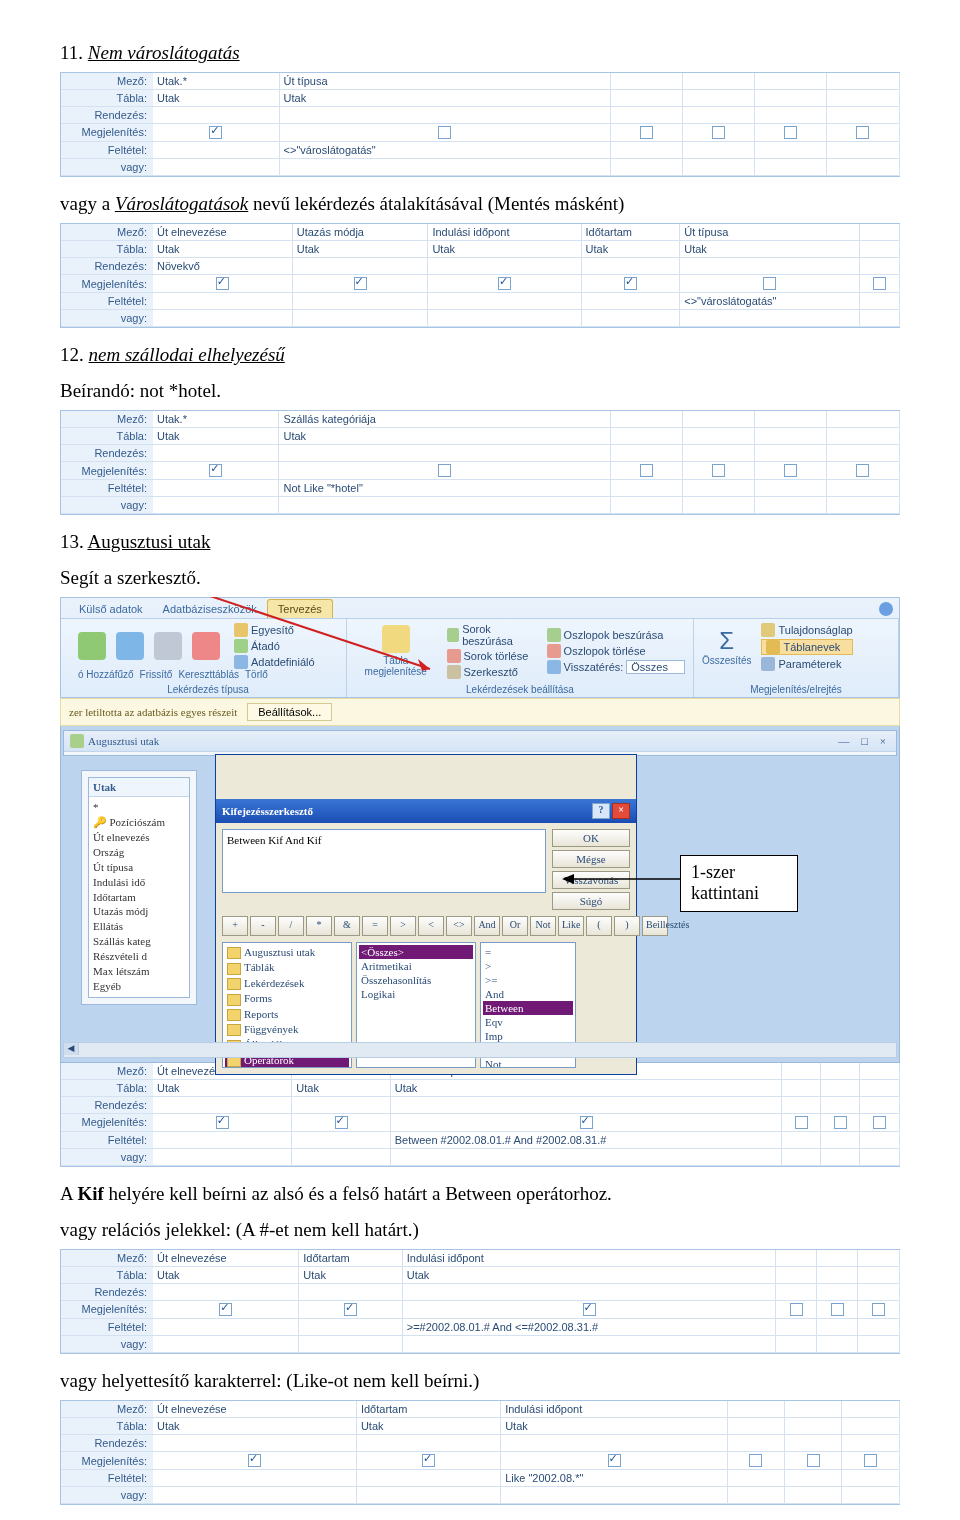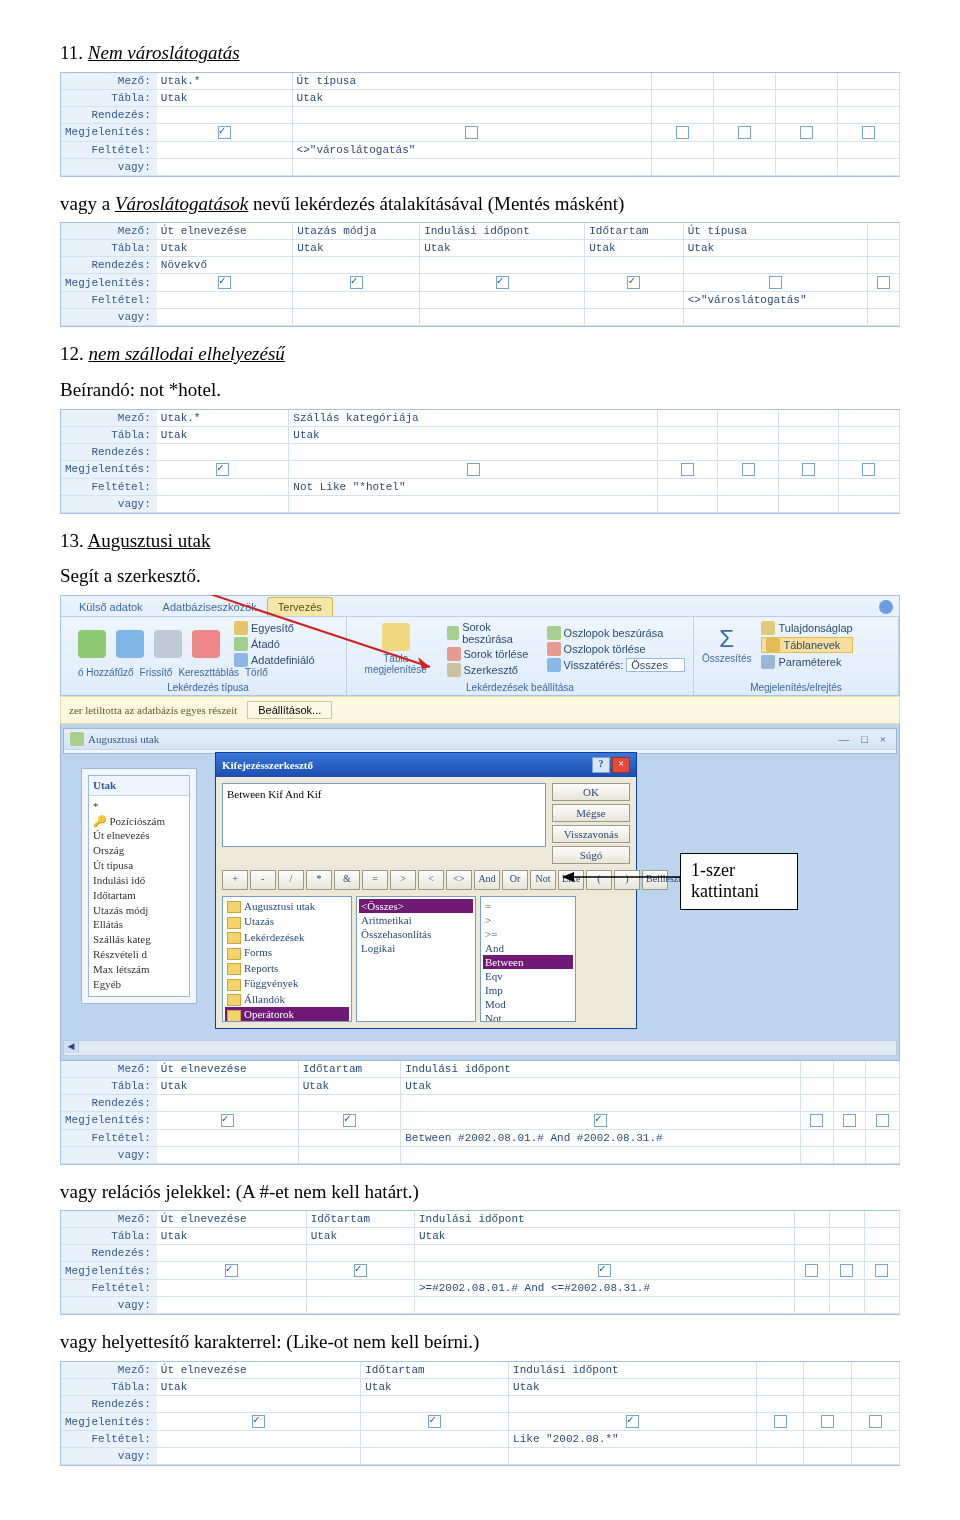--- a/index.html
+++ b/index.html
@@ -1,21 +1,21 @@
 <!DOCTYPE html>
 <html><head>
 <meta charset="utf-8">
 <style>
   body { margin:0; font-family:"Times New Roman",serif; font-size:19px; color:#000; background:#fff; width:960px; }
   .doc { padding:30px 60px 20px 60px; }
   .para { margin:10px 0 6px 0; line-height:1.35; }
   .ital { font-style:italic; }
   .under { text-decoration:underline; }
   .bold { font-weight:bold; }
-  .grid-wrap { border:1px solid #a7c4e4; background:#e9f2fb; font-family:Liberation Mono, monospace; font-size:11px; color:#2a4b75; margin-bottom:14px; }
+  .grid-wrap { border:1px solid #a7c4e4; background:#e9f2fb; font-family:Liberation Sans, sans-serif; font-size:11px; color:#2a4b75; margin-bottom:14px; }
   .grid-table { display:table; width:100%; border-collapse:collapse; }
   .grid-row { display:table-row; }
   .grid-lab, .grid-cell { display:table-cell; padding:2px 4px; border-bottom:1px solid #d3e1f1; vertical-align:middle; }
   .grid-lab { width:82px; text-align:right; color:#335a8c; background:#e9f2fb; padding-right:6px; }
   .grid-cell { background:#fff; border-right:1px solid #d3e1f1; white-space:nowrap; overflow:hidden; }
   .chk { display:inline-block; width:11px; height:11px; border:1px solid #7aa3ce; background:#fff; position:relative; vertical-align:middle; }
   .chk.on::after { content:"✓"; position:absolute; top:-3px; left:0; font-size:11px; color:#1a4f99; }
   .ribbon-img { border:1px solid #a7c4e4; font-family:Tahoma,Arial,sans-serif; font-size:11px; color:#2a4b75; background:linear-gradient(#eaf2fb,#dbe9f9); margin-bottom:0; }
   .rib-tabs { display:flex; height:20px; border-bottom:1px solid #b8d0ea; align-items:flex-end; padding-left:8px; }
   .rib-tab { padding:3px 10px; color:#3b6aa0; }
@@ -28,21 +28,21 @@
   .rib-item { display:flex; align-items:center; gap:3px; font-size:11px; color:#2a4b75; }
   .ic { width:14px; height:14px; display:inline-block; border-radius:2px; }
   .msgbar { background:#fbf7e0; border:1px solid #e6dca6; font-family:Tahoma; font-size:11px; color:#6a5b20; padding:4px 8px; display:flex; align-items:center; gap:10px; }
   .msgbtn { background:#fdf9e4; border:1px solid #d2c892; padding:2px 10px; font-size:11px; }
   .workspace { background:#bcd4ee; border:1px solid #9bb9db; border-top:none; padding:6px 6px 0 6px; font-family:Tahoma; font-size:11px; color:#2a4b75; position:relative; min-height:330px; }
   .subwin { position:absolute; background:#f3f7fc; border:1px solid #9bb9db; }
   .subwin-title { background:linear-gradient(#e7eff9,#d5e4f5); padding:3px 6px; font-size:11px; color:#335a8c; display:flex; align-items:center; gap:4px; border-bottom:1px solid #c2d5ea; }
   .fieldbox { background:#fff; border:1px solid #9bb9db; margin:6px; padding:4px; font-size:11px; line-height:1.35; color:#333; }
   .fieldbox .hdr { background:#eef5fd; margin:-4px -4px 3px -4px; padding:2px 4px; border-bottom:1px solid #c2d5ea; font-weight:bold; color:#335a8c; }
   .dlg { position:absolute; width:420px; background:#ece9d8; border:1px solid #0a3f9e; font-family:Tahoma; font-size:11px; }
-  .dlg-titlebar { background:linear-gradient(#3a76d6,#1a4db3); color:#fff; padding:4px 6px; display:flex; justify-content:space-between; align-items:center; font-weight:bold; }
+  .dlg-titlebar { background:linear-gradient(#3a76d6,#1a4db3); color:#fff; padding:4px 6px; display:flex; justify-content:space-between; align-items:center; font-weight:bold;margin-top:44px; }
   .dlg-x { width:16px; height:14px; background:#e24a3a; border:1px solid #a52f23; color:#fff; text-align:center; line-height:12px; font-size:10px; }
   .dlg-q { width:16px; height:14px; background:#d9e6f7; border:1px solid #7aa3ce; color:#1a4f99; text-align:center; line-height:12px; font-size:10px; margin-right:2px; }
   .dlg-body { padding:6px; }
   .expr-box { background:#fff; border:1px solid #7a9cc4; height:54px; padding:4px; font-family:Tahoma; font-size:11px; color:#000; }
   .dlg-btns { float:right; display:flex; flex-direction:column; gap:3px; margin-left:6px; }
   .dlg-btn { width:76px; background:linear-gradient(#fdfdfd,#e8e5d7); border:1px solid #9c9a85; font-size:11px; padding:2px 0; text-align:center; }
   .op-row { display:flex; gap:2px; margin:6px 0; align-items:center; }
   .op-btn { min-width:18px; height:18px; background:linear-gradient(#fdfdfd,#e8e5d7); border:1px solid #9c9a85; font-size:10px; text-align:center; line-height:16px; padding:0 3px; }
   .triple { display:flex; gap:4px; }
   .tree, .catlist, .oplist { background:#fff; border:1px solid #7a9cc4; height:120px; overflow:auto; padding:2px; font-size:11px; }
@@ -430,21 +430,21 @@
               <span class="op-btn">Or</span>
               <span class="op-btn">Not</span>
               <span class="op-btn">Like</span>
               <span class="op-btn">(</span>
               <span class="op-btn">)</span>
               <span class="op-btn">Beillesztés</span>
             </div>
         <div class="triple">
           <div class="tree" id="dlgtree">
                 <div class="folder">Augusztusi utak</div>
-                <div class="folder">Utazás</div>
+                <div class="folder">Táblák</div>
                 <div class="folder">Lekérdezések</div>
                 <div class="folder">Forms</div>
                 <div class="folder">Reports</div>
                 <div class="folder">Függvények</div>
                 <div class="folder">Állandók</div>
                 <div class="folder sel-item">Operátorok</div>
               </div>
           <div class="catlist" id="dlgcats">
                 <div class="sel-item">&lt;Összes&gt;</div>
                 <div>Aritmetikai</div>
@@ -538,20 +538,23 @@
           <div class="grid-cell">&nbsp;</div>
           <div class="grid-cell">&nbsp;</div>
           <div class="grid-cell">&nbsp;</div>
           <div class="grid-cell">&nbsp;</div>
           <div class="grid-cell">&nbsp;</div>
           <div class="grid-cell">&nbsp;</div>
         </div>
       </div>
 </div>
 
+<p class="para">
+  <span>A </span><span class="bold">Kif</span><span> helyére kell beírni az alsó és a felső határt a Between operátorhoz.</span>
+</p>
 <p class="para">vagy relációs jelekkel: (A #-et nem kell határt.)</p>
 
 <div class="grid-wrap">
  <div class="grid-table" id="g5">
         <div class="grid-row">
           <div class="grid-lab">Mező:</div>
           <div class="grid-cell">Út elnevezése</div>
           <div class="grid-cell">Időtartam</div>
           <div class="grid-cell">Indulási időpont</div>
           <div class="grid-cell">&nbsp;</div>

